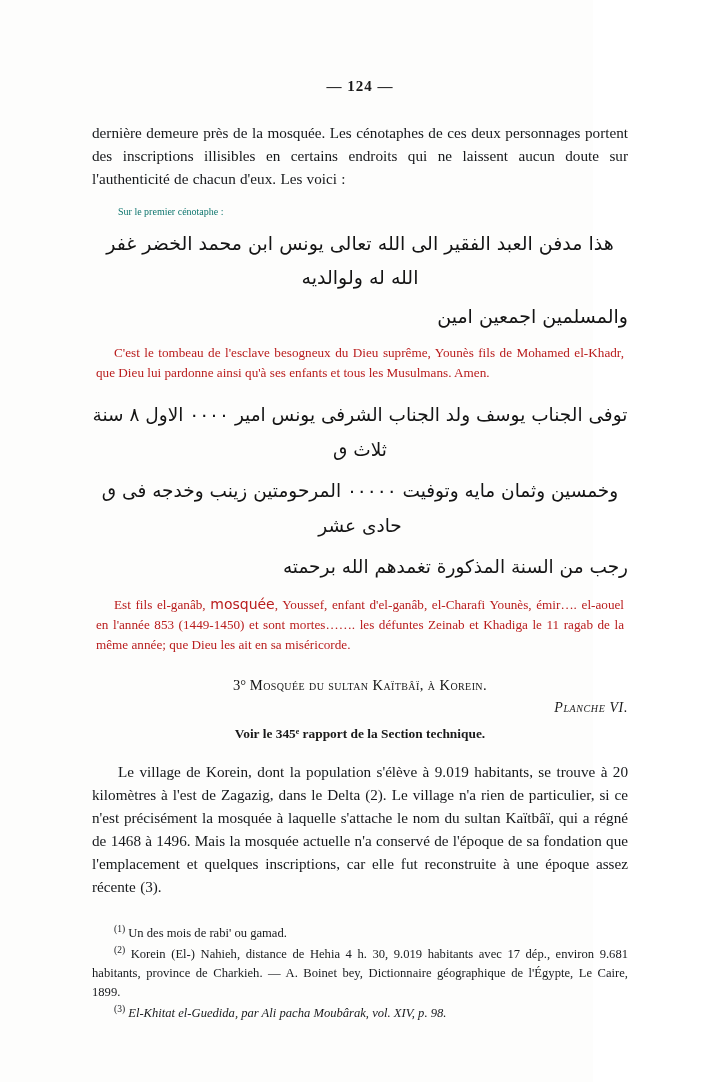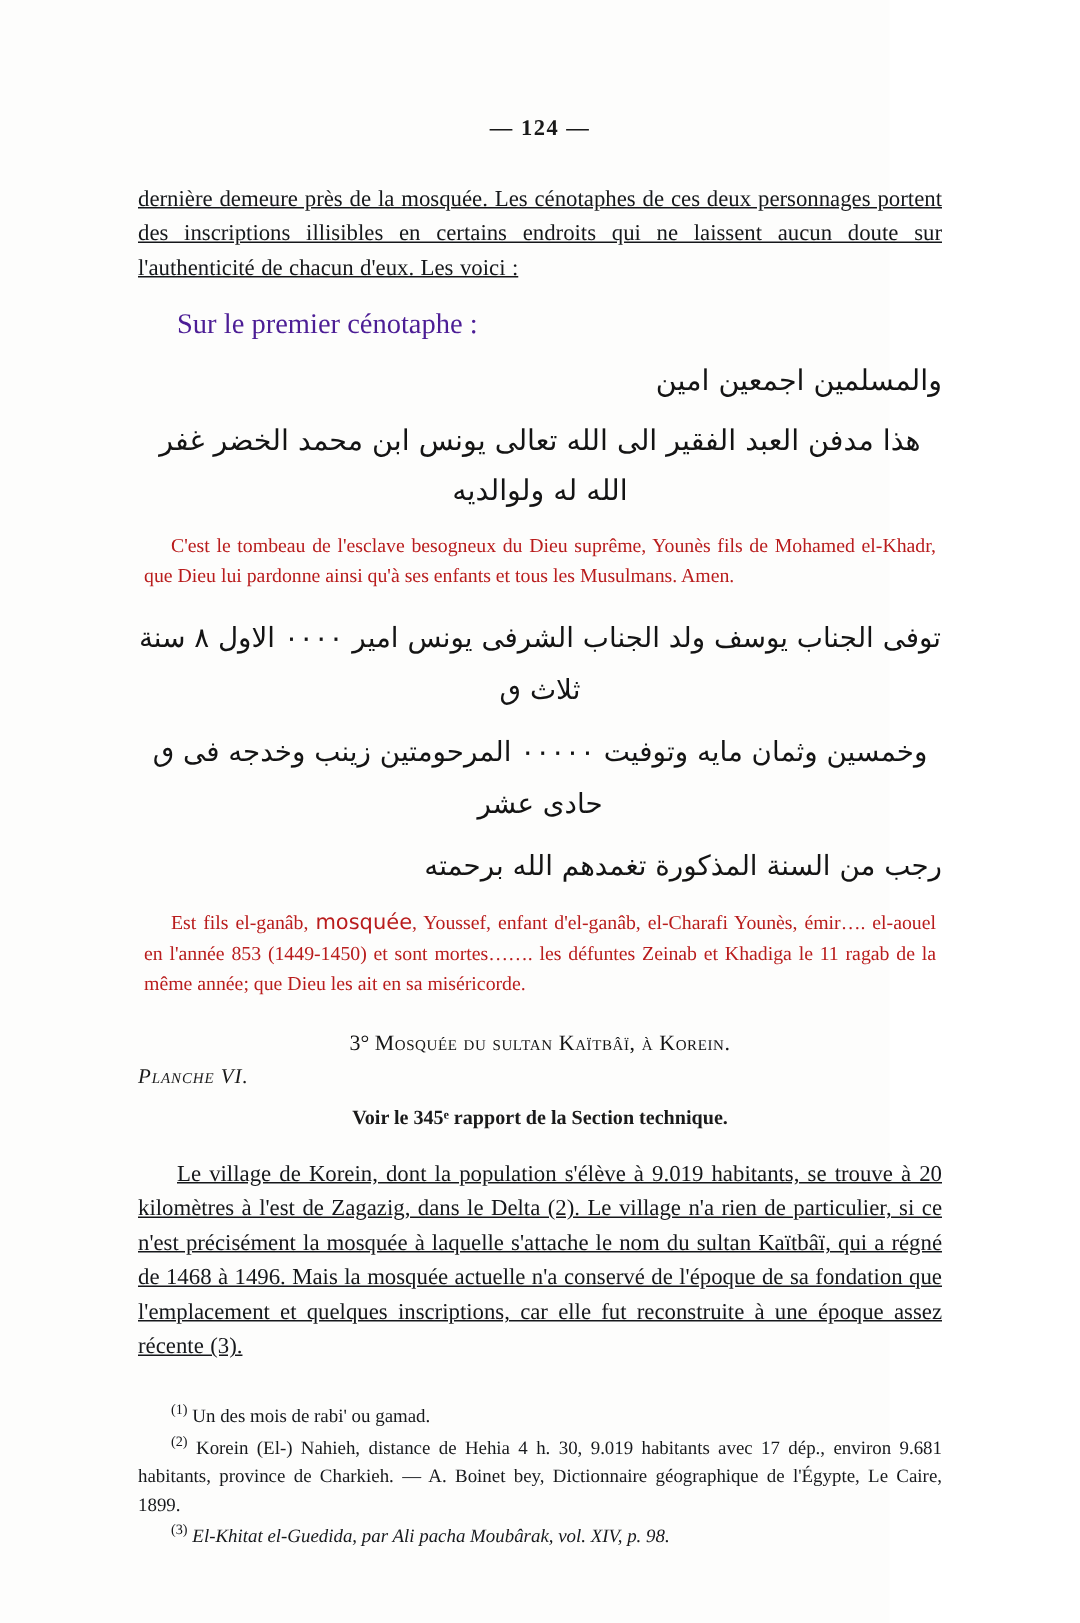--- a/index.html
+++ b/index.html
@@ -36,30 +36,29 @@
     margin-bottom: 26px;
     color: #191919;
   }
   p.body-par {
     font-size: 15.2px;
     line-height: 1.52;
     text-align: justify;
     margin: 0 0 12px 0;
     color: #15171a;
     word-spacing: 0.5px;
-    text-decoration: underline;
   }
   p.body-par.indent {
     text-indent: 26px;
   }
   .sub-lead {
-    font-size: 19px;
+    font-size: 10px;
     margin: 16px 0 10px 0;
     text-indent: 26px;
-    color: #4c1d95;
+    color: #0f766e;
   }
   .arabic {
     direction: rtl;
     text-align: center;
     font-family: "DejaVu Sans", sans-serif;
     font-size: 19px;
     line-height: 1.75;
     color: #141414;
     margin: 6px 0 6px 0;
   }
@@ -86,21 +85,21 @@
     font-size: 14.6px;
     margin: 22px 0 6px 0;
     color: #141414;
   }
   .smallcaps {
     font-variant: small-caps;
     letter-spacing: 0.4px;
     margin-top: 24px;
   }
   .plate {
-    text-align: left;
+    text-align: right;
     font-size: 14px;
     font-style: italic;
     font-variant: small-caps;
     letter-spacing: 0.6px;
     margin: 4px 0 10px 0;
   }
   .report-line {
     text-align: center;
     font-size: 13.4px;
     font-weight: bold;
@@ -129,22 +128,22 @@
 
 <div class="page">
   <div class="content">
 
     <div class="page-number">— 124 —</div>
 
     <p class="body-par">dernière demeure près de la mosquée. Les cénotaphes de ces deux personnages portent des inscriptions illisibles en certains endroits qui ne laissent aucun doute sur l'authenticité de chacun d'eux. Les voici :</p>
 
     <div class="sub-lead">Sur le premier cénotaphe :</div>
 
+    <div class="arabic">هذا مدفن العبد الفقير الى الله تعالى يونس ابن محمد الخضر غفر الله له ولوالديه</div>
     <div class="arabic right">والمسلمين اجمعين امين</div>
-    <div class="arabic">هذا مدفن العبد الفقير الى الله تعالى يونس ابن محمد الخضر غفر الله له ولوالديه</div>
 
     <div class="translation centerfirst">C'est le tombeau de l'esclave besogneux du Dieu suprême, Younès fils de Mohamed el-Khadr, que Dieu lui pardonne ainsi qu'à ses enfants et tous les Musulmans. Amen.</div>
 
 
     <div class="arabic block-2">توفى الجناب يوسف ولد الجناب الشرفى يونس امير ٠٠٠٠ الاول ٨ سنة ثلاث ٯ</div>
     <div class="arabic block-2">وخمسين وثمان مايه وتوفيت ٠٠٠٠٠ المرحومتين زينب وخدجه فى ٯ حادى عشر</div>
     <div class="arabic block-2 right">رجب من السنة المذكورة تغمدهم الله برحمته</div>
 
     <div class="translation centerfirst"><span>Est fils el-ganâb, </span><span style="font-family:'DejaVu Sans',sans-serif;font-size:14px;">mosquée</span><span>, Youssef, enfant d'el-ganâb, el-Charafi Younès, émir…. el-aouel en l'année 853 (1449-1450) et sont mortes……. les défuntes Zeinab et Khadiga le 11 ragab de la même année; que Dieu les ait en sa miséricorde.</span></div>
 

